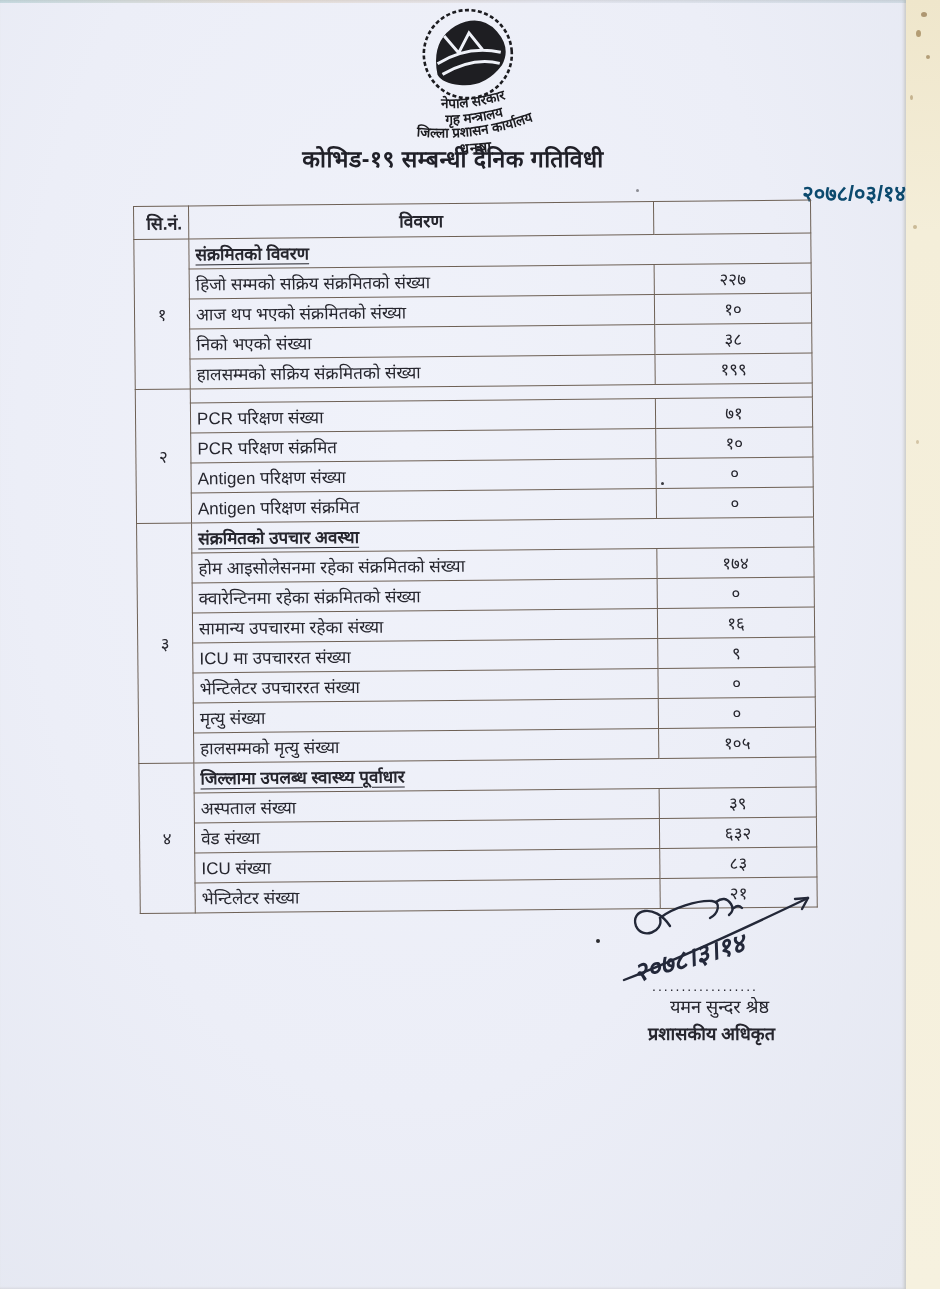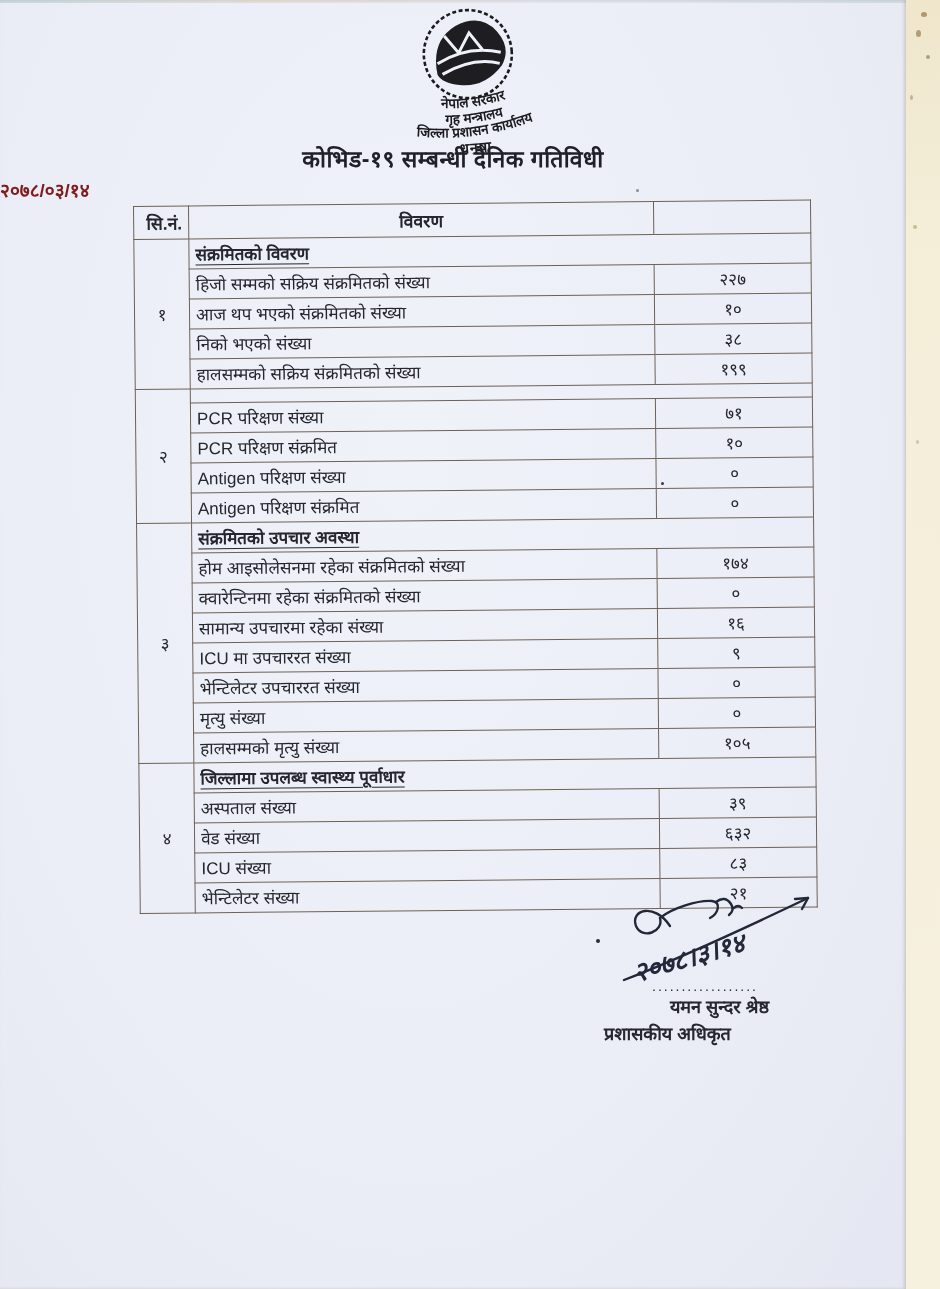--- a/index.html
+++ b/index.html
@@ -31,22 +31,22 @@
     transform:rotate(-5deg);
   }
   .stamp text{font-family:"Liberation Sans","DejaVu Sans",sans-serif;font-weight:bold;fill:#1c1c20;}
   .stamp .t-sm{font-size:13.5px;}
   .stamp .t-lg{font-size:14.5px;letter-spacing:1px;}
   .doc-title{
     position:absolute;left:0;top:142px;width:906px;text-align:center;
     font-size:23px;font-weight:bold;letter-spacing:.5px;color:#202028;
   }
   .doc-date{
-    position:absolute;left:0;top:177px;width:906px;text-align:left;
-    font-size:19px;font-weight:bold;color:#7f1d1d;
+    position:absolute;left:0;top:177px;width:906px;text-align:right;
+    font-size:22px;font-weight:bold;color:#0c4a6e;
   }
 
   
   .tbl-wrap{position:absolute;left:133px;top:206px;transform:rotate(-0.55deg);transform-origin:left top;}
   table.report{
     border-collapse:collapse;table-layout:fixed;width:642px;
     background:transparent;
   }
   table.report td{
     border:1.4px solid #6e6156;
@@ -76,24 +76,24 @@
   .hand-date{
     font-family:"DejaVu Serif","Liberation Serif",serif;
     font-size:26px;font-style:italic;fill:#23283a;font-weight:bold;
   }
   .sig-dots{
     position:absolute;left:40px;top:90px;width:135px;
     font-size:14px;letter-spacing:2px;color:#2a2a33;overflow:hidden;white-space:nowrap;
   }
   .sig-name{
     position:absolute;left:0px;top:106px;width:215px;text-align:center;
-    font-size:18px;font-weight:700;color:#26262e;
+    font-size:18px;font-weight:400;color:#26262e;
   }
   .sig-post{
-    position:absolute;left:-8px;top:133px;width:215px;text-align:left;
+    position:absolute;left:-8px;top:133px;width:215px;text-align:center;
     font-size:18px;font-weight:600;color:#26262e;
   }
 </style>
 </head>
 <body>
 
 <div class="paper"></div>
 <div class="edge-strip"></div>
 <div class="top-edge"></div>
 

